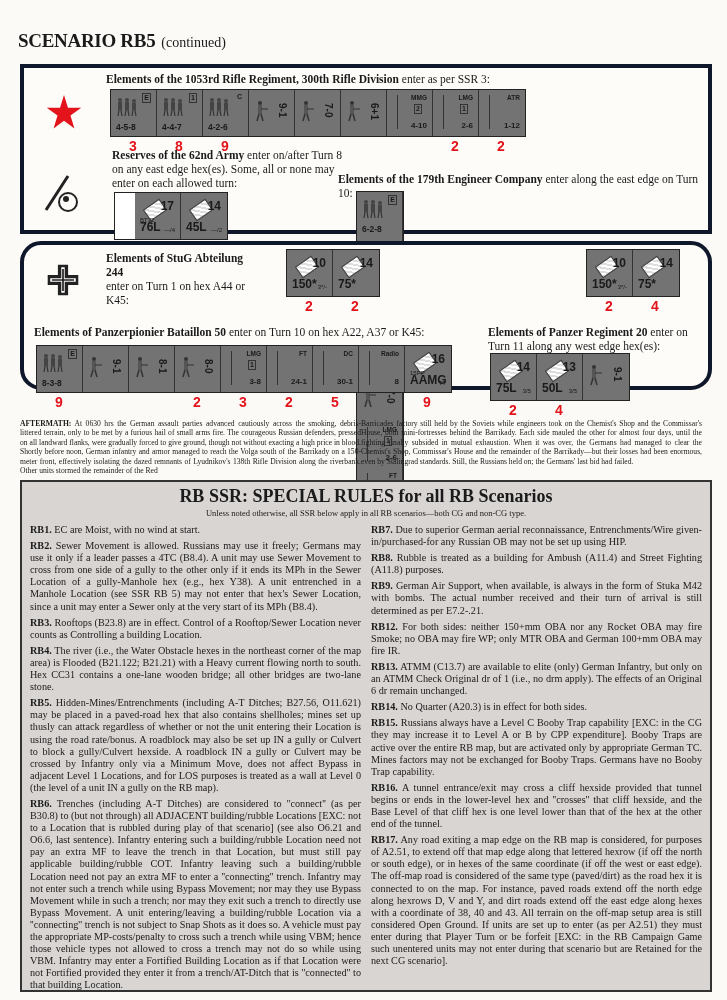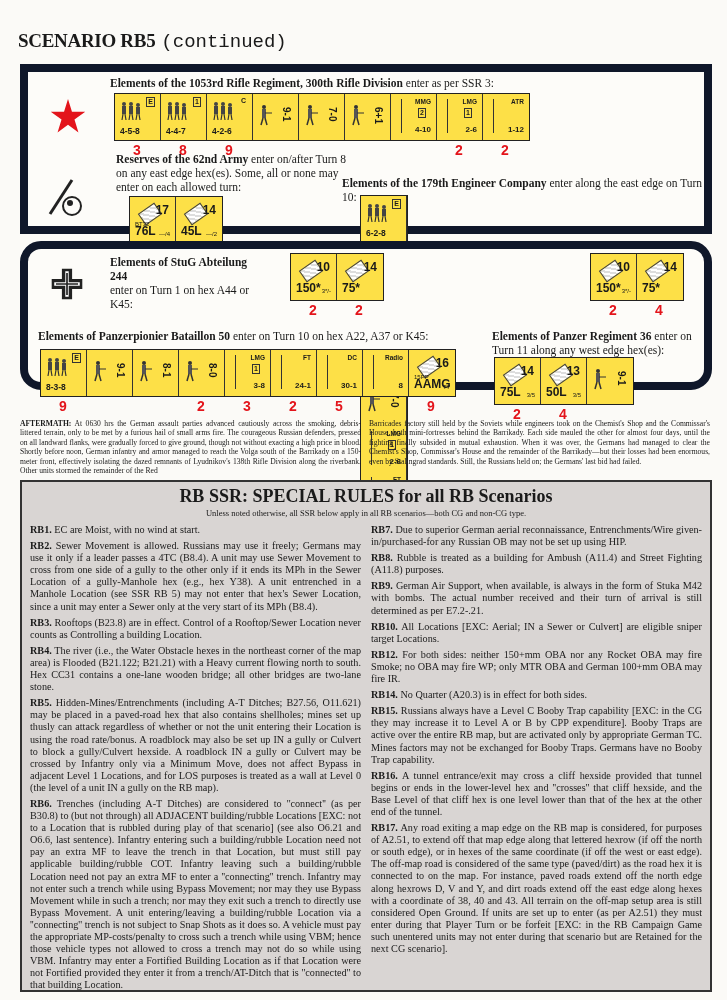--- a/index.html
+++ b/index.html
@@ -1,46 +1,46 @@
 <!DOCTYPE html>
 <html><head>
 <meta charset="utf-8">
 <style>
   * { box-sizing: border-box; margin: 0; padding: 0; }
   body { width: 727px; height: 1000px; background: #fbfaf7; font-family: "Liberation Serif", serif; color: #1a1a1a; position: relative; overflow: hidden; }
   .title-row { position: absolute; left: 18px; top: 30px; display: flex; align-items: baseline; }
   .title-main { font-family: "Liberation Serif", serif; font-weight: bold; font-size: 19px; letter-spacing: -0.3px; }
-  .title-cont { font-family: Liberation Mono, monospace; font-size: 19px; margin-left: 6px; }
+  .title-cont { font-family: Liberation Serif, serif; font-size: 14px; margin-left: 6px; }
   .title-reinf { font-family: "Liberation Sans", sans-serif; font-weight: bold; font-size: 22px; margin-left: 44px; }
-  .panel { position: absolute; border: 8px solid #0f172a; background: #fdfcf9; }
+  .panel { position: absolute; border: 4px solid #0f172a; background: #fdfcf9; }
   .p-russ { left: 20px; top: 64px; width: 692px; height: 170px; }
   .p-germ { left: 20px; top: 241px; width: 692px; height: 149px; border-radius: 21px; }
   .sect-label { position: absolute; font-size: 11.5px; line-height: 14px; }
   .sect-label b { font-weight: bold; }
   .counters { position: absolute; display: flex; border: 1.5px solid #222; background: #fff; }
-  .ctr { width: 46px; height: 46px; border-right: 1.2px solid #333; position: relative; background: #fde047; font-family: "Liberation Sans", sans-serif; }
+  .ctr { width: 46px; height: 46px; border-right: 1.2px solid #333; position: relative; background: #737373; font-family: "Liberation Sans", sans-serif; }
   .ctr:last-child { border-right: none; }
   .ctr .fig { position: absolute; left: 5px; top: 6px; width: 20px; height: 22px; }
   .ctr .stat { position: absolute; bottom: 4px; left: 5px; font-size: 8.5px; font-weight: bold; }
   .ctr .mark { position: absolute; top: 3px; right: 5px; font-size: 7px; font-weight: bold; border: 0.8px solid #333; padding: 0 1px; line-height: 8px; }
   .ctr .mark.nob { border: none; }
   .ctr .side { position: absolute; right: 6px; top: 13px; font-size: 10px; font-weight: bold; writing-mode: vertical-rl; }
   .ctr .big { position: absolute; top: 6px; right: 6px; font-size: 12px; font-weight: bold; }
   .ctr .gun { position: absolute; bottom: 5px; left: 5px; font-size: 12px; font-weight: bold; }
   .ctr .small { position: absolute; bottom: 6px; right: 5px; font-size: 6px; }
   .ctr .wlabel { position: absolute; top: 4px; right: 5px; font-size: 6.5px; font-weight: bold; text-align: center; line-height: 7px; }
   .ctr .wstat { position: absolute; bottom: 6px; right: 5px; font-size: 8px; font-weight: bold; }
   .ctr .wline { position: absolute; left: 10px; top: 5px; width: 1px; height: 34px; background: #333; }
   .vehicle { position: absolute; left: 10px; top: 10px; width: 20px; height: 14px; border: 1px solid #444; transform: rotate(-35deg); background: repeating-linear-gradient(45deg,#ddd 0 2px,#fff 2px 4px); }
   .counts { position: absolute; display: flex; }
   .counts span { width: 46px; text-align: center; color: #e3141b; font-family: "Liberation Sans", sans-serif; font-weight: bold; font-size: 14px; }
   .star { position: absolute; left: 22px; top: 26px; width: 36px; height: 36px; }
   .rifle-icon { position: absolute; left: 14px; top: 100px; width: 50px; height: 50px; }
   .cross { position: absolute; left: 22px; top: 18px; width: 34px; height: 34px; }
-  .aftermath { position: absolute; left: 20px; top: 419px; width: 690px; font-size: 7.6px; line-height: 9.4px; display: flex; gap: 8px; text-align: justify; }
+  .aftermath { position: absolute; left: 20px; top: 419px; width: 690px; font-size: 7.6px; line-height: 9.4px; display: flex; text-align: justify; }
   .aftermath .col { width: 341px; }
   .aftermath b { font-weight: bold; }
   .ssr { position: absolute; left: 20px; top: 480px; width: 692px; height: 512px; border: 2px solid #333; background: #d9d5d3; }
   .ssr h2 { text-align: center; font-size: 18px; font-weight: bold; margin-top: 4px; }
   .ssr .sub { text-align: center; font-size: 8.5px; margin-top: 1px; }
   .ssr .cols { display: flex; gap: 10px; padding: 6px 8px 0 8px; }
   .ssr .col { width: 333px; font-size: 10.2px; line-height: 12.1px; text-align: justify; }
   .ssr .rule { margin-bottom: 4px; }
   .ssr .rule b { font-weight: bold; }
 </style>
@@ -183,21 +183,21 @@
       <span>2</span>
       <span>2</span>
     </div>
 
   <svg class="rifle-icon" viewBox="0 0 50 50">
       <line x1="8" y1="42" x2="30" y2="8" stroke="#222" stroke-width="3"></line>
       <circle cx="30" cy="34" r="9" fill="none" stroke="#222" stroke-width="2"></circle>
       <circle cx="28" cy="31" r="3" fill="#222"></circle>
     </svg>
   <div class="sect-label" style="left:88px;top:80px;width:235px;"><b>Reserves of the 62nd Army</b><span> enter on/after Turn 8 on any east edge hex(es). Some, all or none may enter on each allowed turn:</span></div>
-  <div class="counters" id="r2" style="left:101px;top:124px;">
+  <div class="counters" id="r2" style="left:90px;top:124px;padding-left:20px;">
       <div class="ctr">
         <span class="vehicle"></span>
         <span class="big">17</span>
         <span class="small" style="left: 5px; right: auto; bottom: 16px;">BT32</span>
         <span class="gun">76L</span>
         <span class="small">—/4</span>
       </div>
       <div class="ctr">
         <span class="vehicle"></span>
         <span class="big">14</span>
@@ -459,21 +459,21 @@
       <span></span>
       <span></span>
       <span>2</span>
       <span>3</span>
       <span>2</span>
       <span>5</span>
       <span></span>
       <span>9</span>
     </div>
 
-  <div class="sect-label" style="left:464px;top:80px;width:210px;"><b>Elements of Panzer Regiment 36</b><span> enter on Turn 11 along any west edge hex(es):</span></div>
+  <div class="sect-label" style="left:464px;top:80px;width:210px;"><b>Elements of Panzer Regiment 20</b><span> enter on Turn 11 along any west edge hex(es):</span></div>
   <div class="counters" id="g4" style="left:466px;top:108px;">
       <div class="ctr">
         <span class="vehicle"></span>
         <span class="big">14</span>
         <span class="gun">75L</span>
         <span class="small">3/5</span>
       </div>
       <div class="ctr">
         <span class="vehicle"></span>
         <span class="big">13</span>
@@ -512,21 +512,21 @@
         <div class="rule"><b>RB2.</b><span> Sewer Movement is allowed. Russians may use it freely; Germans may use it only if a leader passes a 4TC (B8.4). A unit may use Sewer Movement to cross from one side of a gully to the other only if it ends its MPh in the Sewer Location of a gully-Manhole hex (e.g., hex Y38). A unit entrenched in a Manhole Location (see SSR RB 5) may not enter that hex's Sewer Location, since a unit may enter a Sewer only at the very start of its MPh (B8.4).</span></div>
         <div class="rule"><b>RB3.</b><span> Rooftops (B23.8) are in effect. Control of a Rooftop/Sewer Location never counts as Controlling a building Location.</span></div>
         <div class="rule"><b>RB4.</b><span> The river (i.e., the Water Obstacle hexes in the northeast corner of the map area) is Flooded (B21.122; B21.21) with a Heavy current flowing north to south. Hex CC31 contains a one-lane wooden bridge; all other bridges are two-lane stone.</span></div>
         <div class="rule"><b>RB5.</b><span> Hidden-Mines/Entrenchments (including A-T Ditches; B27.56, O11.621) may be placed in a paved-road hex that also contains shellholes; mines set up thusly can attack regardless of whether or not the unit entering their Location is using the road rate/bonus. A roadblock may also be set up IN a gully or Culvert to block a gully/Culvert hexside. A roadblock IN a gully or Culvert may be crossed by Infantry only via a Minimum Move, does not affect Bypass in adjacent Level 1 Locations, and for LOS purposes is treated as a wall at Level 0 (the level of a unit IN a gully on the RB map).</span></div>
         <div class="rule"><b>RB6.</b><span> Trenches (including A-T Ditches) are considered to ''connect'' (as per B30.8) to (but not through) all ADJACENT building/rubble Locations [EXC: not to a Location that is rubbled during play of that scenario] (see also O6.21 and O6.6, last sentence). Infantry entering such a building/rubble Location need not pay an extra MF to leave the trench in that Location, but must still pay applicable building/rubble COT. Infantry leaving such a building/rubble Location need not pay an extra MF to enter a ''connecting'' trench. Infantry may not enter such a trench while using Bypass Movement; nor may they use Bypass Movement while in such a trench; nor may they exit such a trench to directly use Bypass Movement. A unit entering/leaving a building/rubble Location via a ''connecting'' trench is not subject to Snap Shots as it does so. A vehicle must pay the appropriate MP-costs/penalty to cross such a trench while using VBM; hence those vehicle types not allowed to cross a trench may not do so while using VBM. Infantry may enter a Fortified Building Location as if that Location were not Fortified provided they enter it from a trench/AT-Ditch that is ''connected'' to that building Location.</span></div>
       </div>
     <div class="col" id="ssrR">
         <div class="rule"><b>RB7.</b><span> Due to superior German aerial reconnaissance, Entrenchments/Wire given-in/purchased-for any Russian OB may not be set up using HIP.</span></div>
         <div class="rule"><b>RB8.</b><span> Rubble is treated as a building for Ambush (A11.4) and Street Fighting (A11.8) purposes.</span></div>
         <div class="rule"><b>RB9.</b><span> German Air Support, when available, is always in the form of Stuka M42 with bombs. The actual number received and their turn of arrival is still determined as per E7.2-.21.</span></div>
-        <div class="rule"><b>RB10.</b><span> All Locations [EXC: Aerial; IN a Sewer or Culvert] are eligible sniper target Locations.</span></div>
         <div class="rule"><b>RB12.</b><span> For both sides: neither 150+mm OBA nor any Rocket OBA may fire Smoke; no OBA may fire WP; only MTR OBA and German 100+mm OBA may fire IR.</span></div>
+        <div class="rule"><b>RB13.</b><span> ATMM (C13.7) are available to elite (only) German Infantry, but only on an ATMM Check Original dr of 1 (i.e., no drm apply). The effects of an Original 6 dr remain unchanged.</span></div>
         <div class="rule"><b>RB14.</b><span> No Quarter (A20.3) is in effect for both sides.</span></div>
         <div class="rule"><b>RB15.</b><span> Russians always have a Level C Booby Trap capability [EXC: in the CG they may increase it to Level A or B by CPP expenditure]. Booby Traps are active over the entire RB map, but are activated only by appropriate German TC. Mines factors may not be exchanged for Booby Traps. Germans have no Booby Trap capability.</span></div>
         <div class="rule"><b>RB16.</b><span> A tunnel entrance/exit may cross a cliff hexside provided that tunnel begins or ends in the lower-level hex and ''crosses'' that cliff hexside, and the Base Level of that cliff hex is one level lower than that of the hex at the other end of the tunnel.</span></div>
         <div class="rule"><b>RB17.</b><span> Any road exiting a map edge on the RB map is considered, for purposes of A2.51, to extend off that map edge along that lettered hexrow (if off the north or south edge), or in hexes of the same coordinate (if off the west or east edge). The off-map road is considered of the same type (paved/dirt) as the road hex it is connected to on the map. For instance, paved roads extend off the north edge along hexrows D, V and Y, and dirt roads extend off the east edge along hexes with a coordinate of 38, 40 and 43. All terrain on the off-map setup area is still considered Open Ground. If units are set up to enter (as per A2.51) they must enter during that Player Turn or be forfeit [EXC: in the RB Campaign Game such unentered units may not enter during that scenario but are Retained for the next CG scenario].</span></div>
       </div>
   </div>
 </div>
 
 </body></html>

